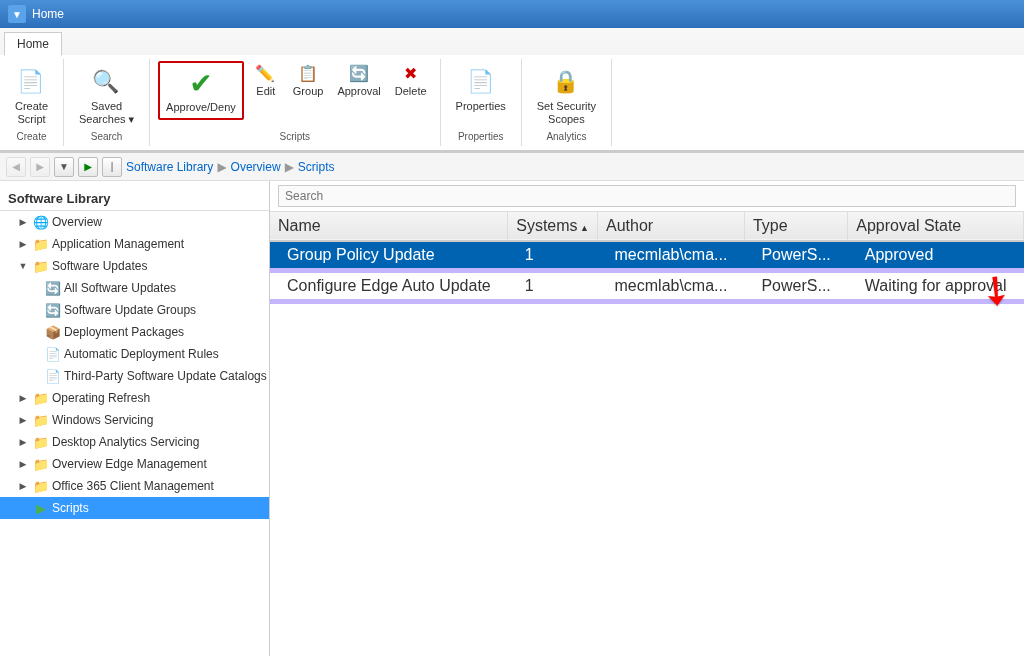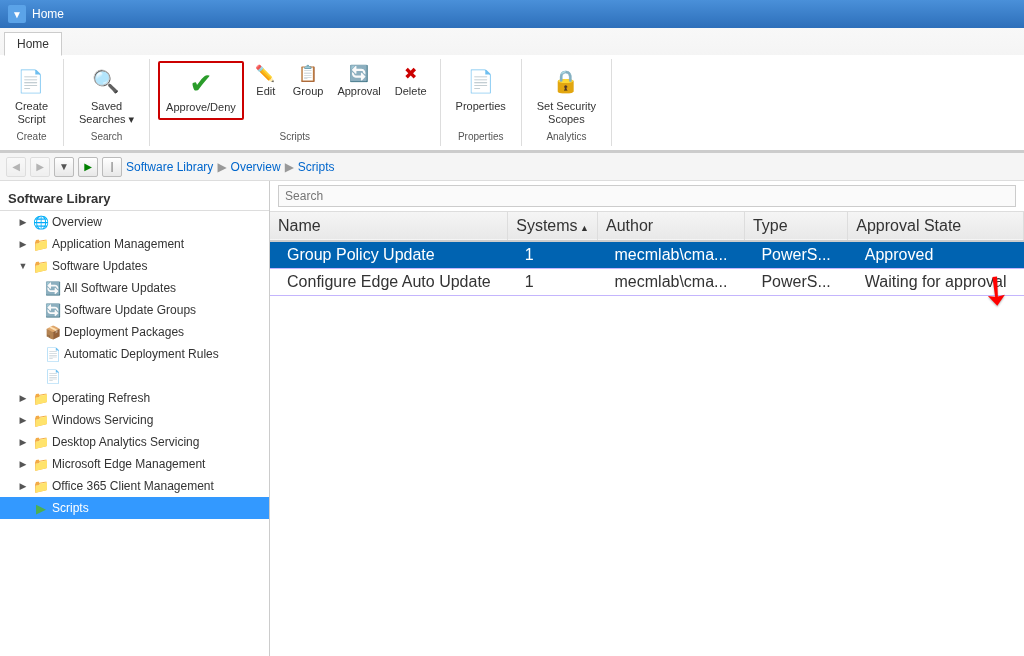--- a/index.html
+++ b/index.html
@@ -243,21 +243,21 @@
       padding: 5px 8px;
       font-weight: normal;
       color: #333;
       border-right: 1px solid #ddd;
       cursor: pointer;
       user-select: none;
       white-space: nowrap;
     }
     td {
       padding: 4px 17px;
-      border-bottom: 1px solid #c4b5fd;
+      border-bottom: 5px solid #c4b5fd;
       color: #333;
       white-space: nowrap;
       margin-top: 28px;
     }
     tr.row-selected td { background: #0063b1; color: white; }
     .sort-asc::after { content: ' ▲'; font-size: 9px; }
 
     
     .arrow-container {
       position: relative;
@@ -413,20 +413,21 @@
       <span class="tree-label">Deployment Packages</span>
     </div>
     <div class="tree-item indent-2">
       <div class="tree-expand"></div>
       <div class="tree-icon">📄</div>
       <span class="tree-label">Automatic Deployment Rules</span>
     </div>
     <div class="tree-item indent-2">
       <div class="tree-expand"></div>
       <div class="tree-icon">📄</div>
+      <span class="tree-label">Third-Party Software Update Catalogs</span>
     </div>
 
     <div class="tree-item indent-1">
       <div class="tree-expand">▶</div>
       <div class="tree-icon folder-icon">📁</div>
       <span class="tree-label">Operating Refresh</span>
     </div>
 
     <div class="tree-item indent-1">
       <div class="tree-expand">▶</div>
@@ -436,21 +437,21 @@
 
     <div class="tree-item indent-1">
       <div class="tree-expand">▶</div>
       <div class="tree-icon folder-icon">📁</div>
       <span class="tree-label">Desktop Analytics Servicing</span>
     </div>
 
     <div class="tree-item indent-1">
       <div class="tree-expand">▶</div>
       <div class="tree-icon folder-icon">📁</div>
-      <span class="tree-label">Microsoft Edge Management</span>
+      <span class="tree-label">Overview Edge Management</span>
     </div>
 
     <div class="tree-item indent-1">
       <div class="tree-expand">▶</div>
       <div class="tree-icon folder-icon">📁</div>
       <span class="tree-label">Office 365 Client Management</span>
     </div>
 
     <div class="tree-item indent-1 selected">
       <div class="tree-expand"></div>

